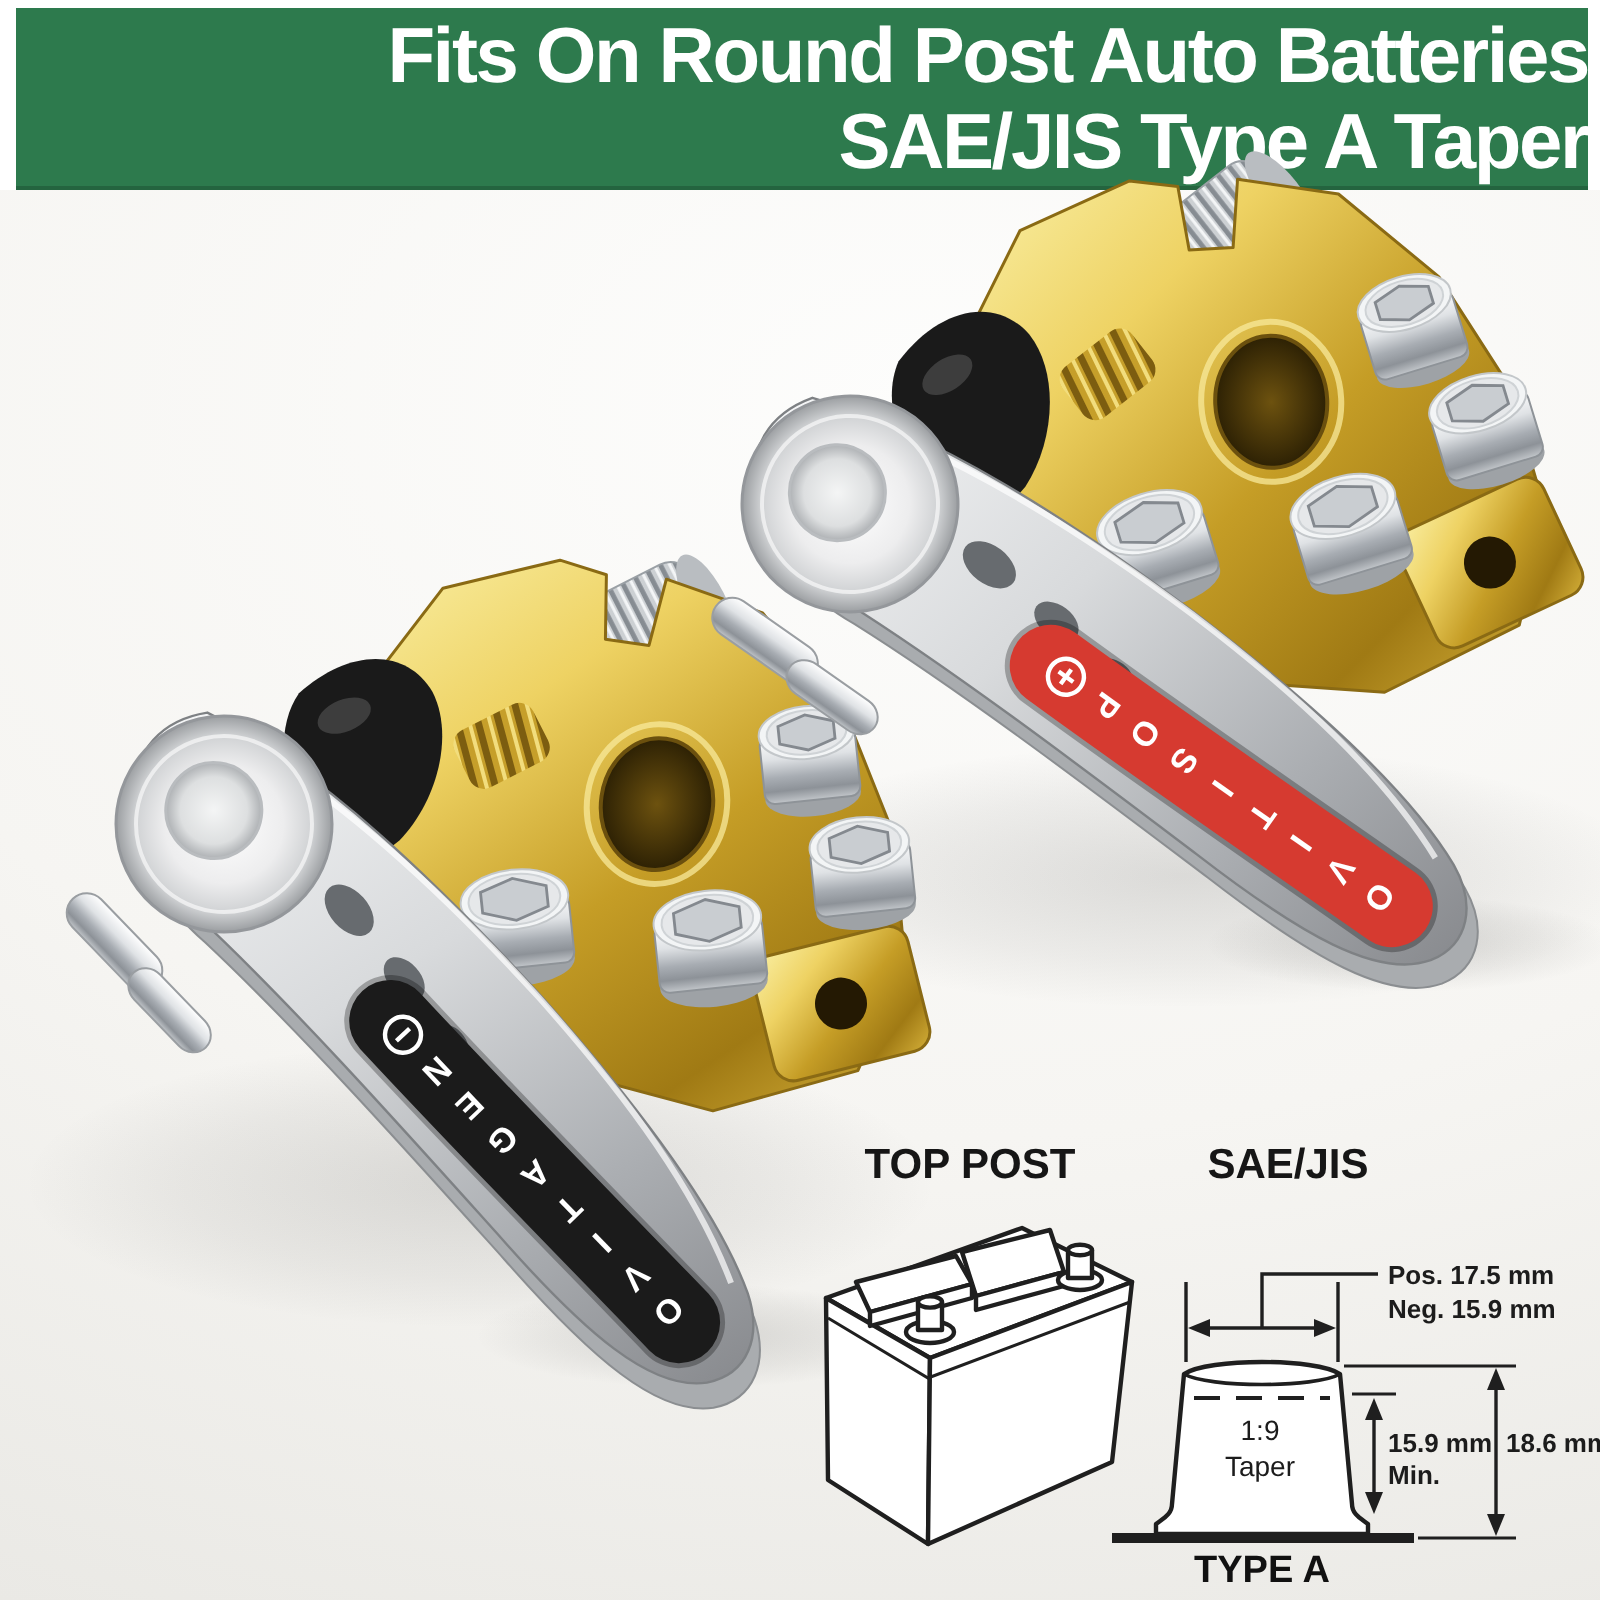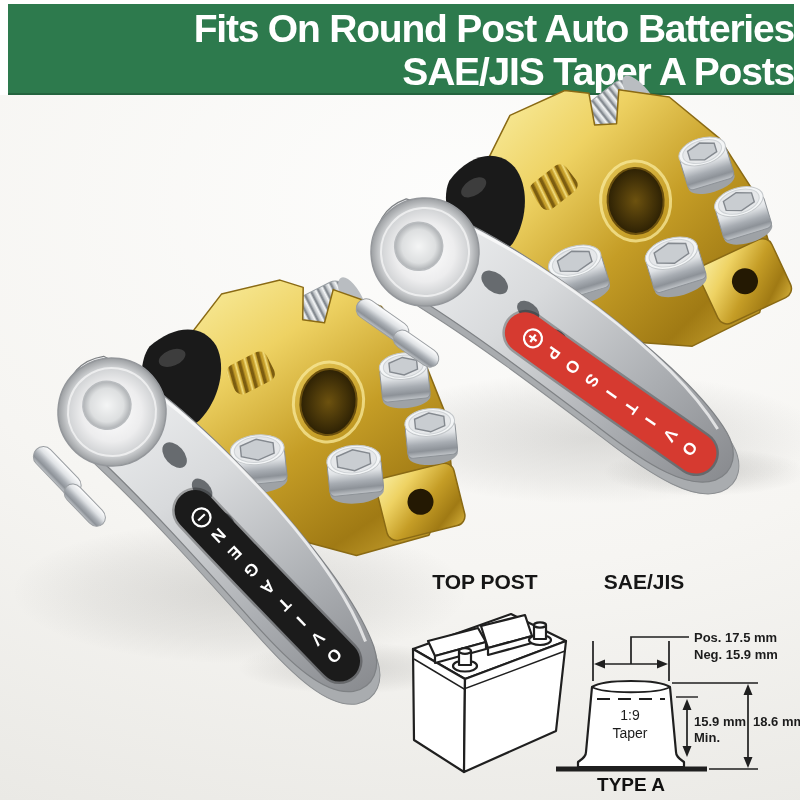--- a/index.html
+++ b/index.html
@@ -30,21 +30,21 @@
   .ln{fill:#ffffff;stroke:#1f1f1f;stroke-width:2.2;stroke-linejoin:round;}
   .dimln{stroke:#1f1f1f;stroke-width:1.7;fill:none;}
   .thin{stroke:#1f1f1f;stroke-width:1.4;fill:none;}
   .arr{fill:#1f1f1f;stroke:none;}
 </style>
 </head>
 <body>
 
 <div class="banner" id="banner" style="background: rgb(45, 122, 77);">
   <div class="bl">Fits On Round Post Auto Batteries</div>
-  <div class="bl">SAE/JIS Taper A Posts</div>
+  <div class="bl">SAE/JIS Type A Taper</div>
 </div>
 
 <div class="scene">
 <svg viewBox="0 0 800 800">
   <defs>
     <linearGradient id="gold" x1="0" y1="0" x2="1" y2="1">
       <stop offset="0" stop-color="#faf0a6"></stop>
           <stop offset="0.28" stop-color="#eed263"></stop>
       <stop offset="0.55" stop-color="#c59d26"></stop>
           <stop offset="0.8" stop-color="#a07a14"></stop>

